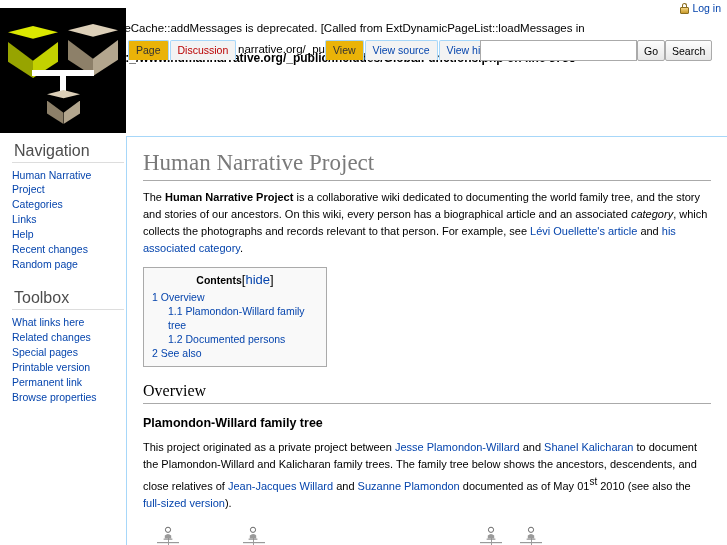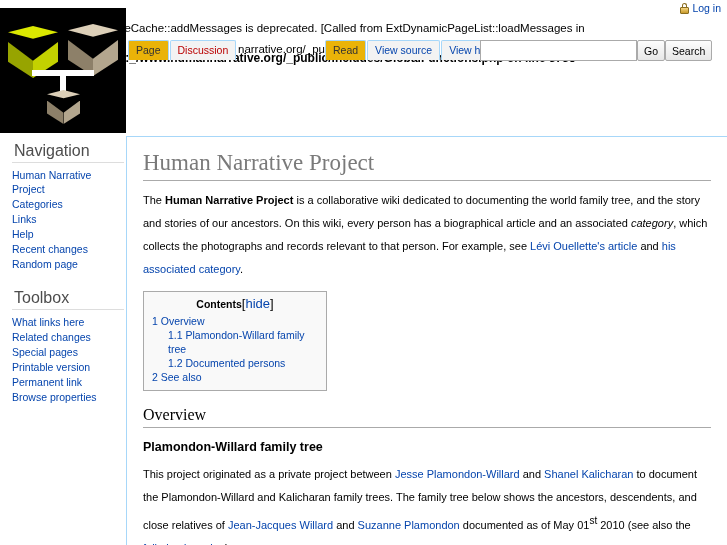--- a/index.html
+++ b/index.html
@@ -132,21 +132,21 @@
     padding:12px 16px 0 16px;
     overflow:hidden;
   }
   .page-title {
     font-family:"Liberation Serif", serif;
     font-size:23px; font-weight:normal; color:#7a7a7a;
     line-height:28px; margin:0 0 2px 0;
     padding-bottom:3px; border-bottom:1px solid #aaa;
   }
   .body-text {
-    font-size:11px; line-height:23px; color:#000;
+    font-size:11px; line-height:17px; color:#000;
     margin:8px 0 0 0; text-align:left;
   }
   .body-text a, .tree-cap a { color:#0645ad; text-decoration:none; }
   .body-text b { font-weight:bold; }
   .body-text i { font-style:italic; }
 
   
   .toc {
     border:1px solid #aaa; background:#f9f9f9;
     padding:5px 8px 6px 8px; margin:10px 0 0 0;
@@ -217,21 +217,21 @@
     </span>
     <a href="#">Log in</a>
   </div>
 
   <div class="tabs-left">
     <a href="#" class="tab selected">Page</a>
     <a href="#" class="tab new">Discussion</a>
   </div>
 
   <div class="tabs-right">
-    <a href="#" class="tab selected">Read</a>
+    <a href="#" class="tab selected">View</a>
     <a href="#" class="tab">View source</a>
     <a href="#" class="tab">View history</a>
   </div>
 
   <div class="search-area">
     <input class="search-input" type="text" placeholder="" style="">
     <button class="search-btn">Go</button>
     <button class="search-btn">Search</button>
   </div>
 

